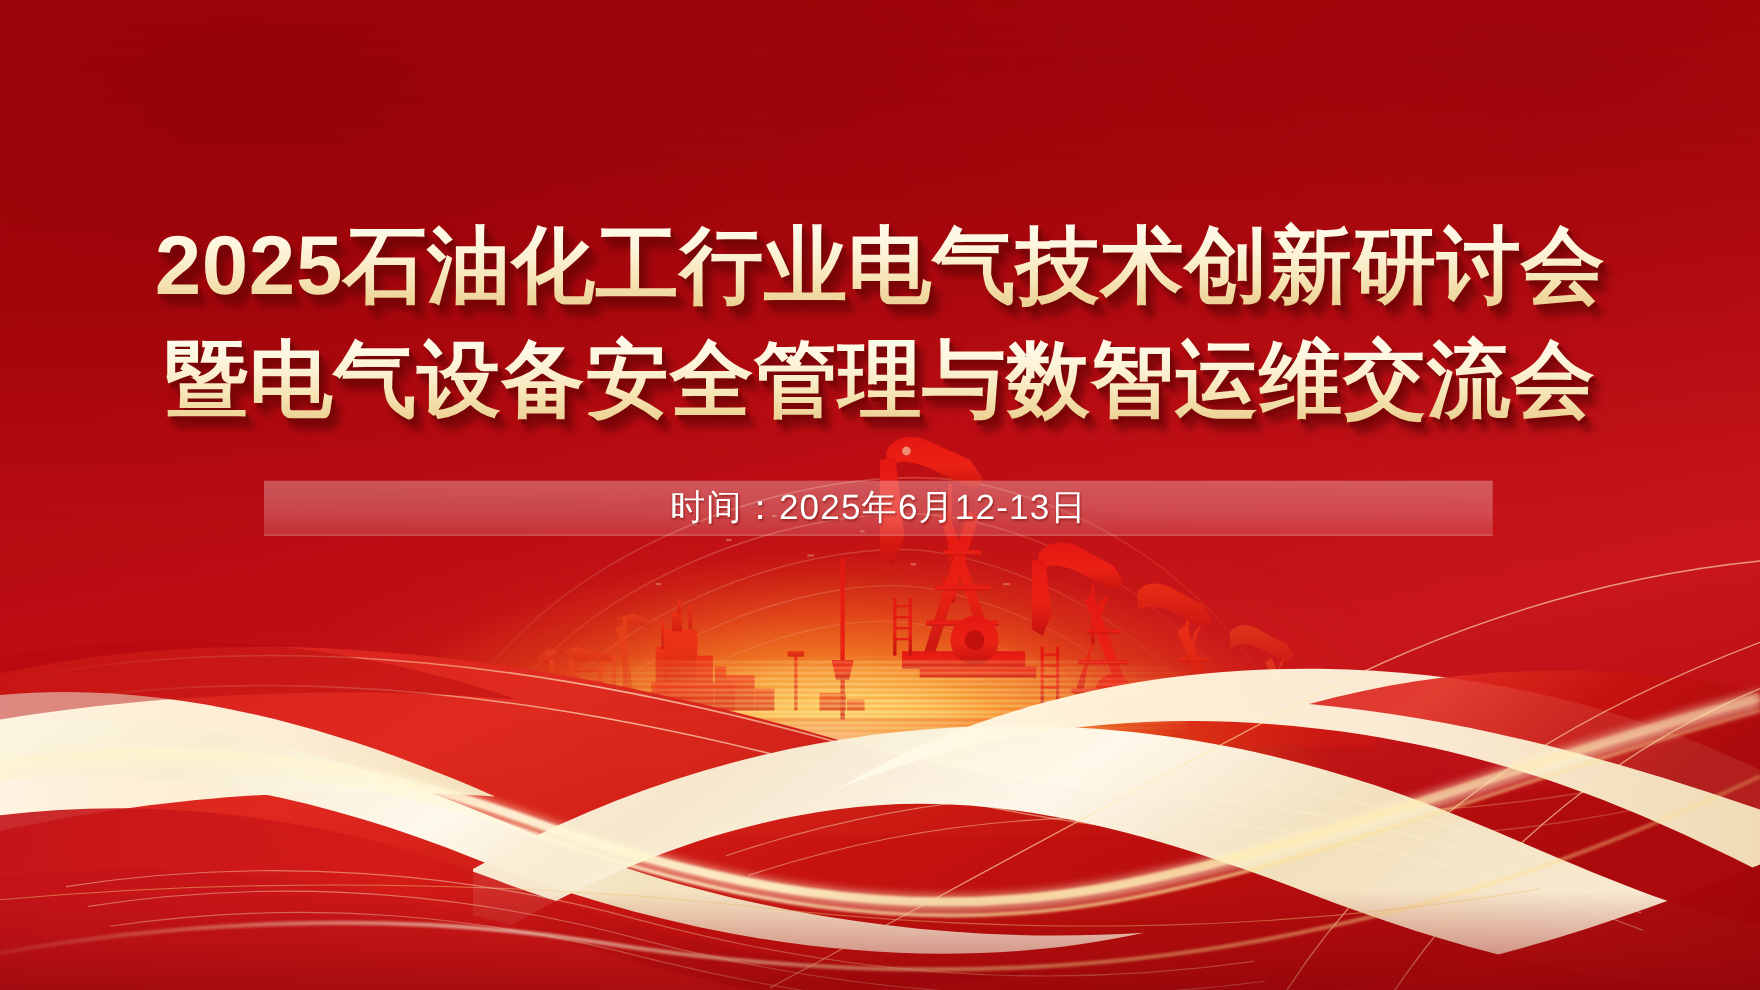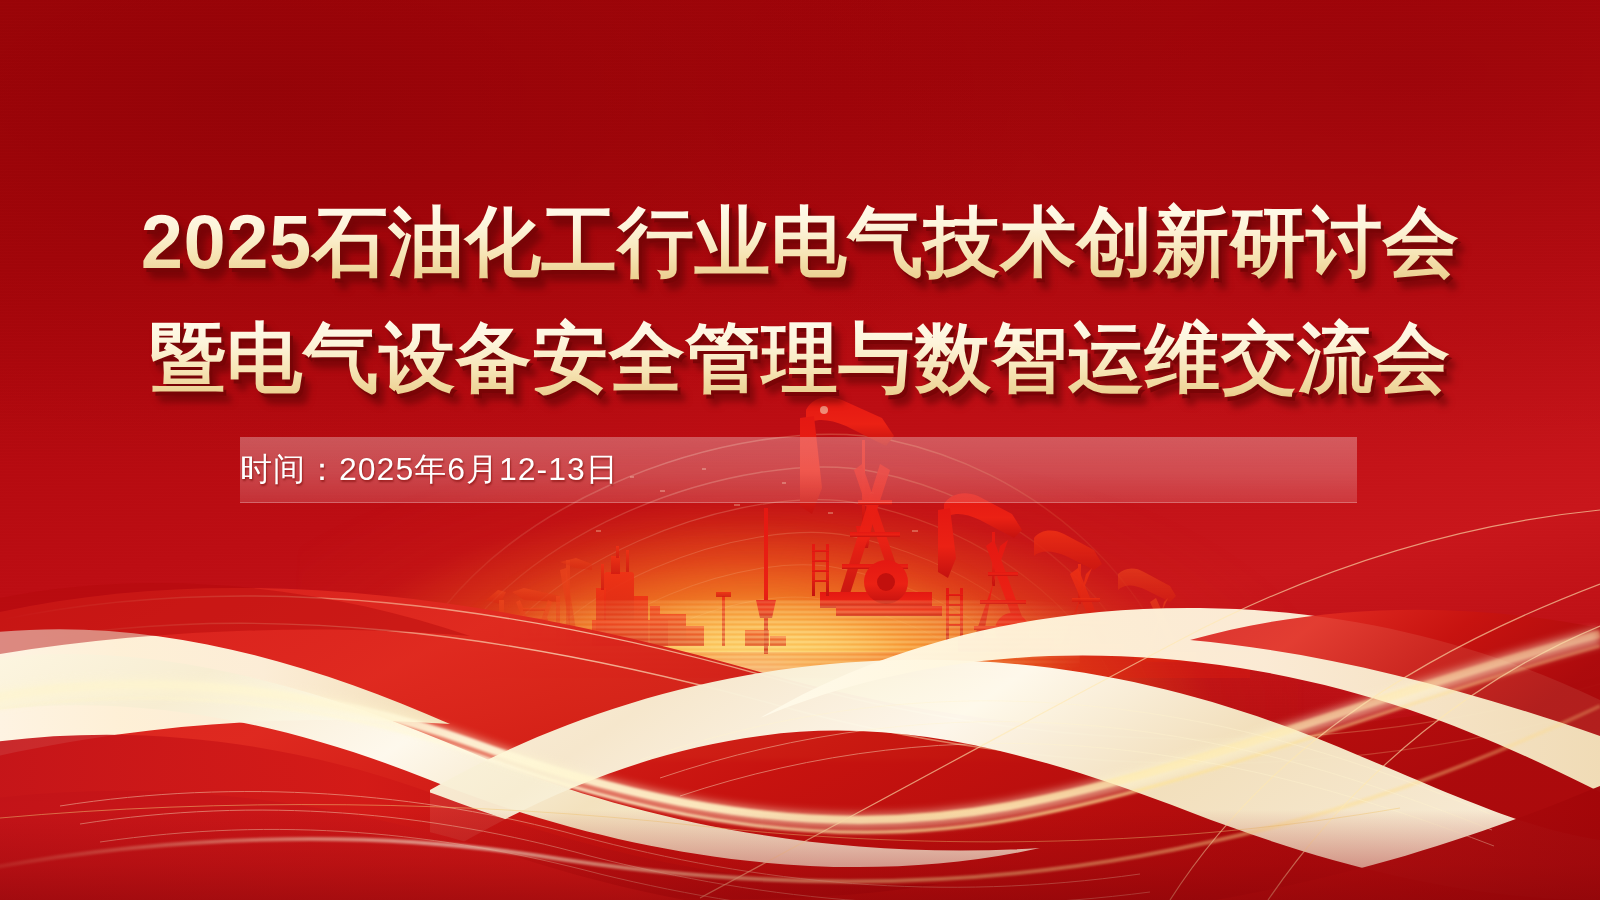--- a/index.html
+++ b/index.html
@@ -84,31 +84,32 @@
     white-space:nowrap;
     background:linear-gradient(180deg,#fffdf2 0%,#fdf4da 34%,#f6e4b4 64%,#ecd193 88%,#e3c075 100%);
     -webkit-background-clip:text;
     background-clip:text;
     color:transparent;
     -webkit-text-fill-color:transparent;
     filter:
       drop-shadow(3px 4px 0px rgba(120,4,6,0.92))
       drop-shadow(5px 7px 3px rgba(90,2,4,0.55));
   }
-  .title-line.l2{ margin-top:24px; }
+  .title-line.l2{ margin-top:12px; }
 
   
   .info-band{
     position:absolute;
-    left:240px; top:437px; width:1117px; height:66px;
+    left:240px; top:437px; width:1117px; height:50px;
     background:linear-gradient(180deg, rgba(255,255,255,0.30) 0%, rgba(255,255,255,0.24) 55%, rgba(255,255,255,0.15) 100%);
     border-top:1px solid rgba(255,255,255,0.18);
     border-bottom:1px solid rgba(255,255,255,0.10);
     display:flex;
     align-items:center;
+    justify-content:center;
     gap:78px;
     z-index:7;
   }
   .info-item{
     font-size:32px;
     font-weight:400;
     color:#ffffff;
     white-space:nowrap;
     letter-spacing:1px;
     text-shadow:1px 2px 2px rgba(120,10,6,0.55), 0 0 1px rgba(150,20,10,0.6);

